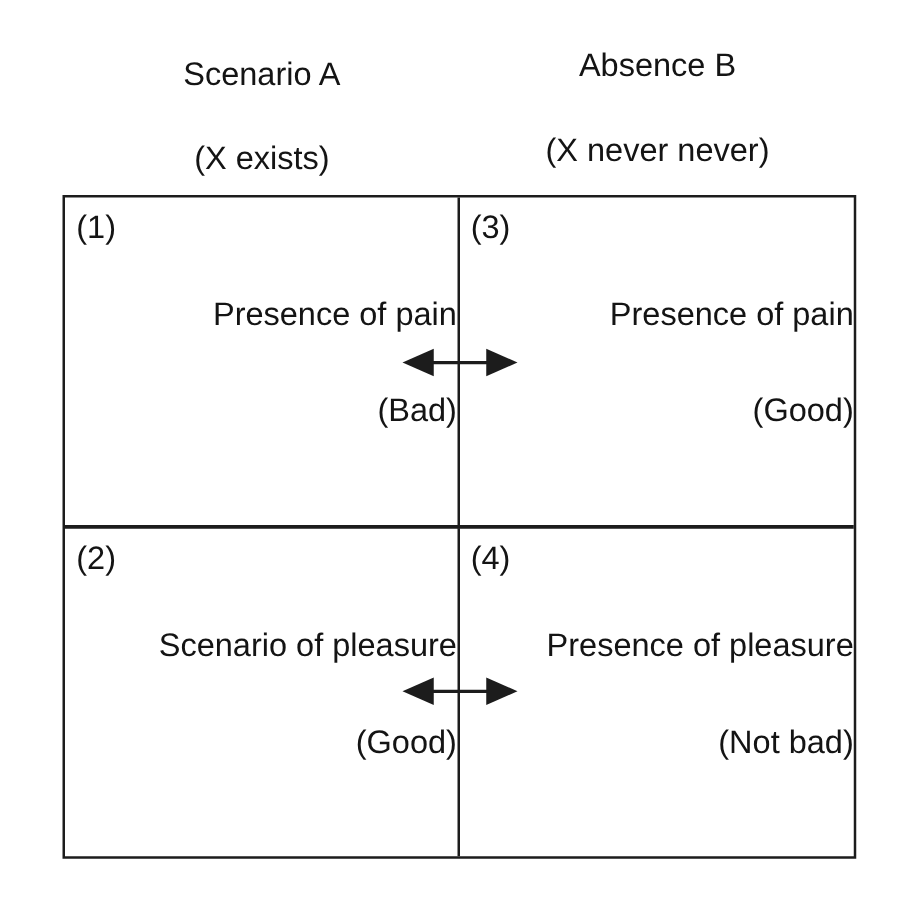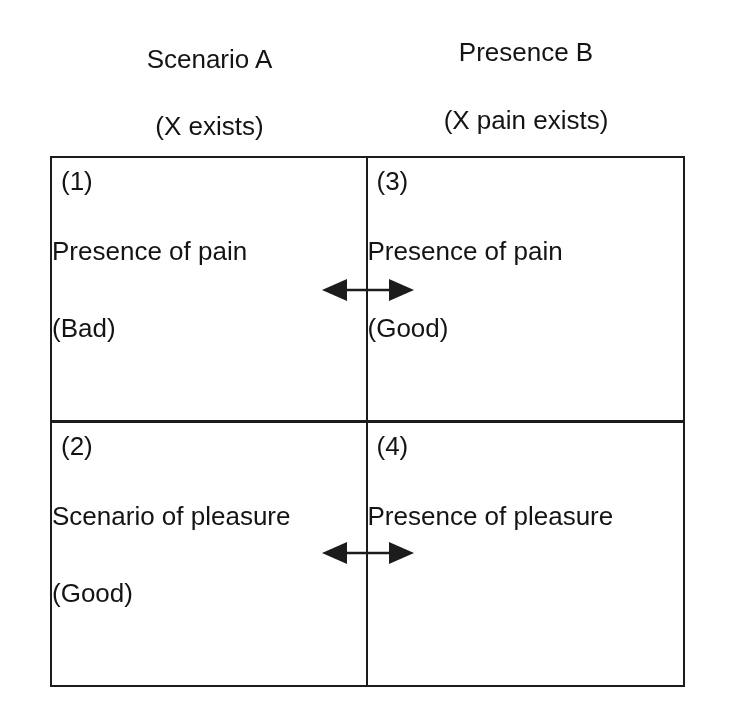--- a/index.html
+++ b/index.html
@@ -48,29 +48,29 @@
   .cell .number {
     position: absolute;
     top: 8px;
     left: 9px;
   }
   .cell .label {
     position: absolute;
     top: 78px;
     left: 0;
     width: 100%;
-    text-align: left;
+    text-align: right;
     white-space: nowrap;
   }
   .cell .valence {
     position: absolute;
     top: 155px;
     left: 0;
     width: 100%;
-    text-align: left;
+    text-align: right;
     white-space: nowrap;
   }
   .arrow {
     position: absolute;
     left: 320px;
     width: 96px;
     height: 36px;
   }
   .arrow-top { top: 272px; }
   .arrow-bottom { top: 535px; }
@@ -79,22 +79,22 @@
 <body>
 
 <div class="figure">
 
   <div class="col-header header-a">
     <div class="title">Scenario A</div>
     <div class="subtitle">(X exists)</div>
   </div>
 
   <div class="col-header header-b">
-    <div class="title">Presence B</div>
-    <div class="subtitle">(X pain exists)</div>
+    <div class="title">Absence B</div>
+    <div class="subtitle">(X never never)</div>
   </div>
 
   <div class="matrix">
 
     <div class="cell cell-1">
       <div class="number">(1)</div>
       <div class="label">Presence of pain</div>
       <div class="valence">(Bad)</div>
     </div>
 
@@ -106,20 +106,21 @@
 
     <div class="cell cell-2">
       <div class="number">(2)</div>
       <div class="label">Scenario of pleasure</div>
       <div class="valence">(Good)</div>
     </div>
 
     <div class="cell cell-4">
       <div class="number">(4)</div>
       <div class="label">Presence of pleasure</div>
+      <div class="valence">(Not bad)</div>
     </div>
 
   </div>
 
   <svg class="arrow arrow-top" width="96" height="36" viewBox="0 0 96 36" aria-hidden="true">
     <line x1="18" y1="18" x2="78" y2="18" stroke="#1c1c1c" stroke-width="2.6"></line>
     <polygon points="2,18 27,7 27,29" fill="#1c1c1c"></polygon>
     <polygon points="94,18 69,7 69,29" fill="#1c1c1c"></polygon>
   </svg>
 

